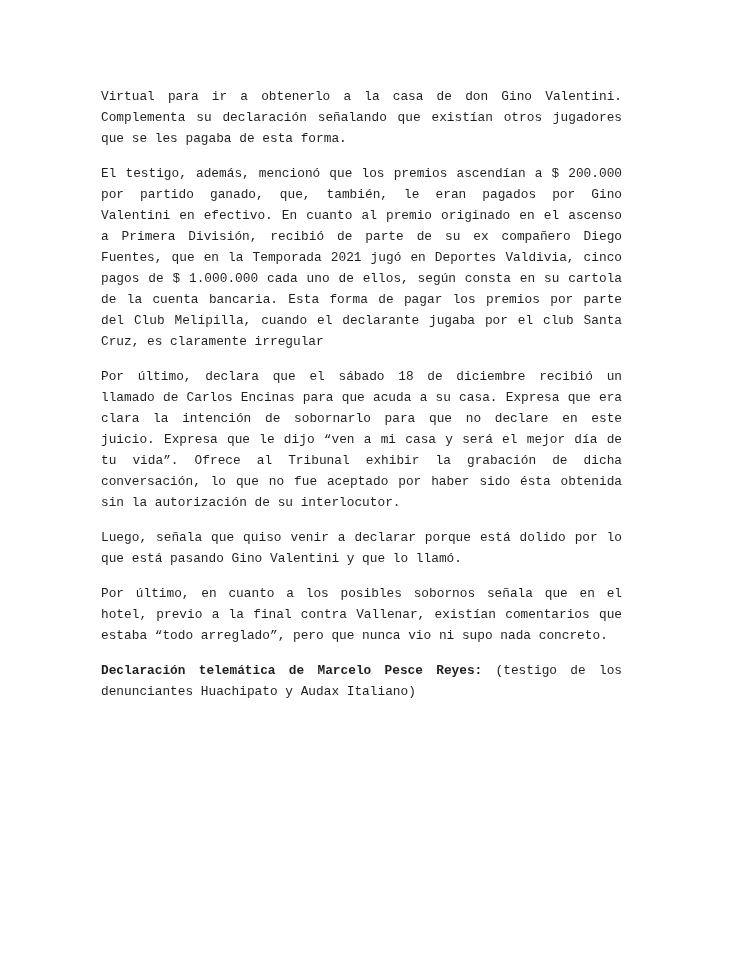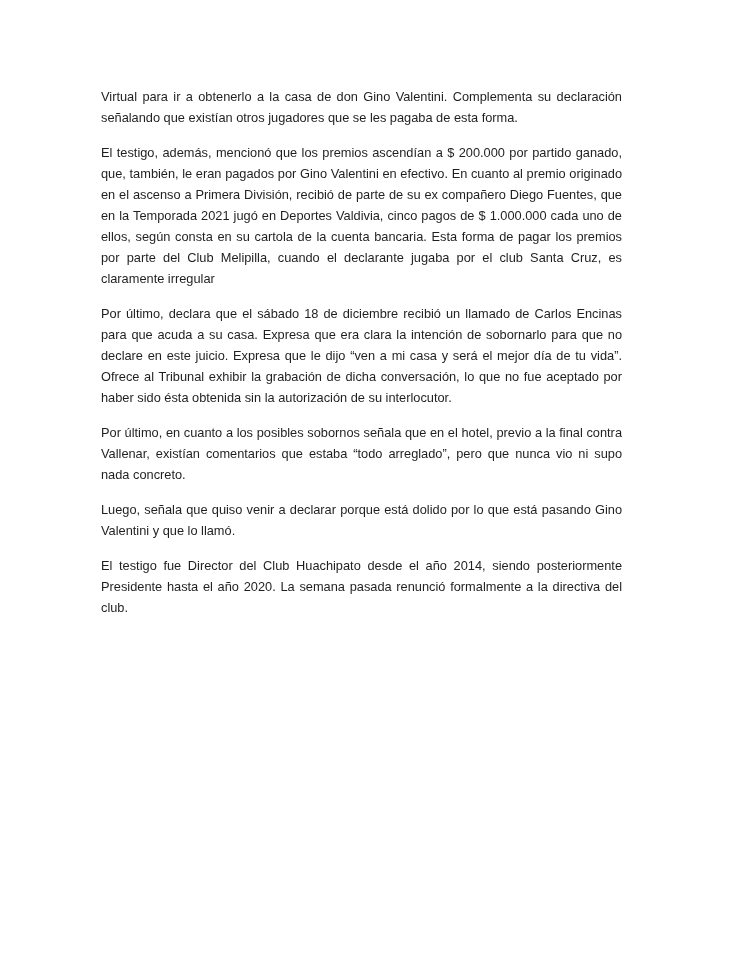--- a/index.html
+++ b/index.html
@@ -26,33 +26,34 @@
     width: 537px;
     font-size: 12.8px;
     line-height: 21px;
     text-align: justify;
     text-justify: inter-word;
     letter-spacing: 0px;
   }
   .para {
     margin: 0 16px 14px 0;
     padding: 0;
+    font-family: Liberation Mono, monospace;
   }
   .para:last-child {
     margin-bottom: 0;
   }
   .run-bold {
     font-weight: bold;
   }
 </style>
 </head>
 <body>
 
 <div class="page" style="background: rgb(255, 255, 255); color: rgb(31, 31, 31);">
   <div class="doc-body" id="doc-body">
       <p class="para"><span class="run">Virtual para ir a obtenerlo a la casa de don Gino Valentini. Complementa su declaración señalando que existían otros jugadores que se les pagaba de esta forma.</span></p>
       <p class="para"><span class="run">El testigo, además, mencionó que los premios ascendían a $ 200.000 por partido ganado, que, también, le eran pagados por Gino Valentini en efectivo. En cuanto al premio originado en el ascenso a Primera División, recibió de parte de su ex compañero Diego Fuentes, que en la Temporada 2021 jugó en Deportes Valdivia, cinco pagos de $ 1.000.000 cada uno de ellos, según consta en su cartola de la cuenta bancaria. Esta forma de pagar los premios por parte del Club Melipilla, cuando el declarante jugaba por el club Santa Cruz, es claramente irregular</span></p>
       <p class="para"><span class="run">Por último, declara que el sábado 18 de diciembre recibió un llamado de Carlos Encinas para que acuda a su casa. Expresa que era clara la intención de sobornarlo para que no declare en este juicio. Expresa que le dijo “ven a mi casa y será el mejor día de tu vida”. Ofrece al Tribunal exhibir la grabación de dicha conversación, lo que no fue aceptado por haber sido ésta obtenida sin la autorización de su interlocutor.</span></p>
+      <p class="para"><span class="run">Luego, señala que quiso venir a declarar porque está dolido por lo que está pasando Gino Valentini y que lo llamó.</span></p>
       <p class="para"><span class="run">Por último, en cuanto a los posibles sobornos señala que en el hotel, previo a la final contra Vallenar, existían comentarios que estaba “todo arreglado”, pero que nunca vio ni supo nada concreto.</span></p>
-      <p class="para"><span class="run">Luego, señala que quiso venir a declarar porque está dolido por lo que está pasando Gino Valentini y que lo llamó.</span></p>
-      <p class="para"><span class="run">El testigo fue Director del Club Huachipato desde el año 2014, siendo posteriormente Presidente hasta el año 2020. La semana pasada renunció formalmente a la directiva del club.</span></p>
+      <p class="para"><span class="run-bold">Declaración telemática de Marcelo Pesce Reyes:</span><span class="run"> (testigo de los denunciantes Huachipato y Audax Italiano)</span></p>
     </div>
 </div>
 
 </body></html>

